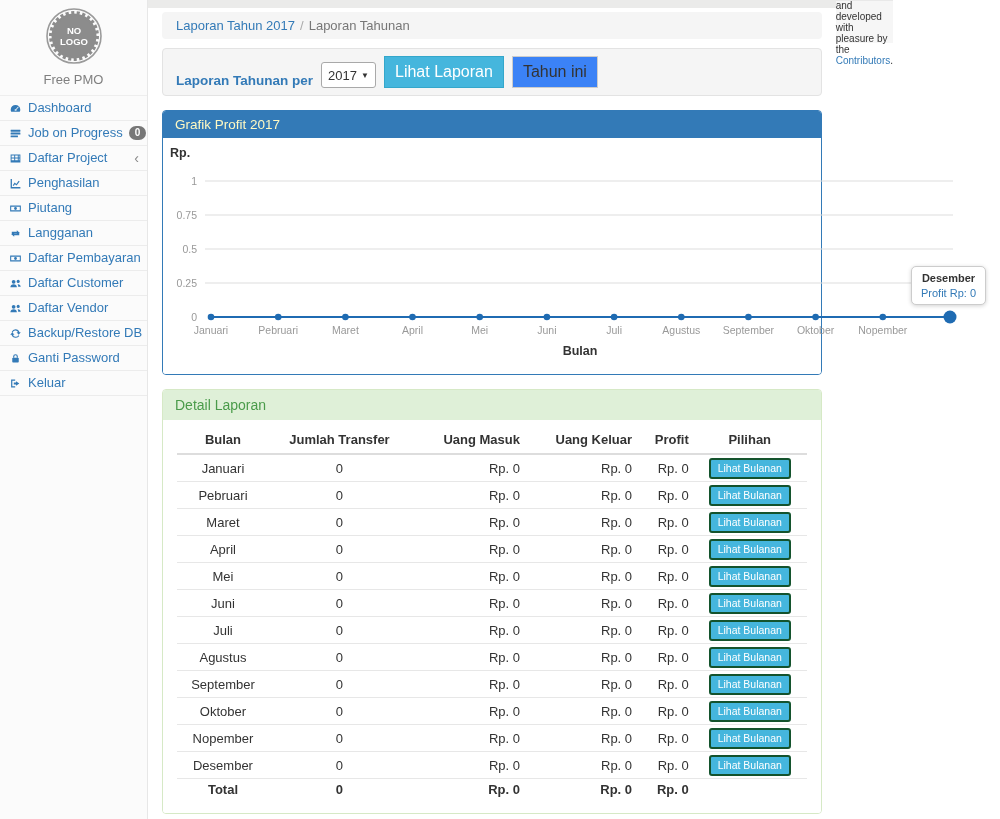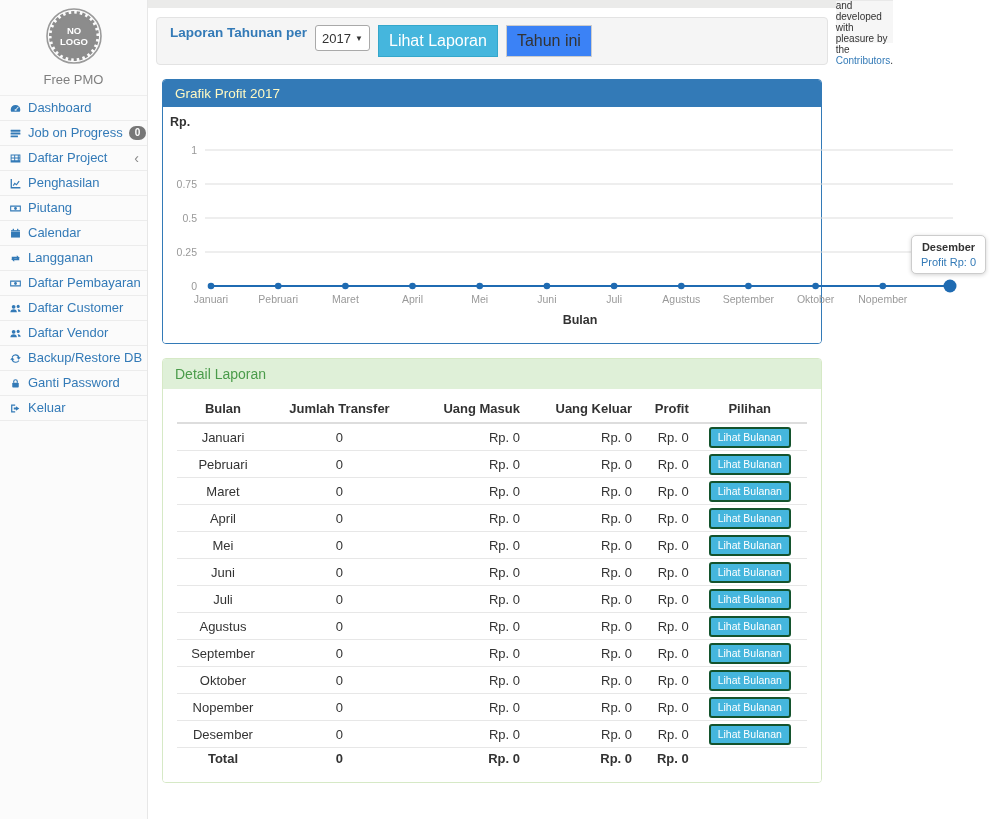--- a/index.html
+++ b/index.html
@@ -26,22 +26,22 @@
   .chev { margin-left:auto; color:#888; font-size:14px; line-height:12px; }
 
   
   .content { flex:1 1 auto; min-width:0; background:#fff; }
   .topstrip { height:8px; background:#ebebea; }
   .crumb-bar { margin:4px 14px 0; background:#f5f5f5; border-radius:4px;
                padding:6px 14px; font-size:13px; color:#777; }
   .crumb-link { color:var(--primary,#337ab7); text-decoration:none; cursor:pointer; }
   .crumb-sep { margin:0 5px; color:#aaa; }
 
-  .filter-bar { margin:9px 8px 0; background:#f5f5f5; border:1px solid #e3e3e3;
-                border-radius:4px; padding:7px 13px; display:flex; align-items:flex-start; }
+  .filter-bar { margin:9px 14px 0; background:#f5f5f5; border:1px solid #e3e3e3;
+                border-radius:4px; padding:7px 13px; display:flex; align-items:flex-end; }
   .filter-label { color:var(--primary,#337ab7); font-weight:bold; font-size:13.5px; margin-right:8px; }
   .select { width:55px; height:26px; background:#fff; border:1px solid #a9a9a9; border-radius:3px;
             display:flex; align-items:center; justify-content:space-between;
             padding:0 6px; font-size:13px; cursor:pointer; color:#333; }
   .select .caret { font-size:8px; color:#333; }
   .btn { font-size:16px; border-radius:0; padding:8px 10px; border:1px solid transparent;
          cursor:pointer; font-family:inherit; line-height:14px; }
   .btn-info { background:var(--info,#45b6dd); border-color:#34a7cb; color:#fff; margin-left:8px; }
   .btn-default { background:#3b82f6; border-color:#ccc; color:#333; margin-left:8px; }
 
@@ -133,29 +133,20 @@
           </a>
           <a class="side-item">
             <svg class="icn" viewBox="0 0 16 16" fill="currentColor">
               <path fill-rule="evenodd" d="M1.4 4.4h13.2v7.2H1.4zm1.3 1.3v4.6h10.6V5.7z"></path>
               <circle cx="8" cy="8" r="1.7"></circle>
             </svg>
             <span class="side-label">Piutang</span>
           </a>
           <a class="side-item">
             <svg class="icn" viewBox="0 0 16 16" fill="currentColor">
-              <path d="M2.5 5.6h11V13h-11z"></path>
-              <path d="M2.5 3.9h11v1.4h-11z"></path>
-              <rect x="4.5" y="2" width="1.6" height="2.6" rx="0.4"></rect>
-              <rect x="9.9" y="2" width="1.6" height="2.6" rx="0.4"></rect>
-            </svg>
-            <span class="side-label">Calendar</span>
-          </a>
-          <a class="side-item">
-            <svg class="icn" viewBox="0 0 16 16" fill="currentColor">
               <path d="M3.4 9.6V5.9h6.2V4.1L13 7l-3.4 2.8V8H5v1.6z"></path>
               <path d="M12.6 6.4v3.7H6.4v1.8L3 9l3.4-2.8V8h4.6V6.4z"></path>
             </svg>
             <span class="side-label">Langganan</span>
           </a>
           <a class="side-item">
             <svg class="icn" viewBox="0 0 16 16" fill="currentColor">
               <path fill-rule="evenodd" d="M1.4 4.4h13.2v7.2H1.4zm1.3 1.3v4.6h10.6V5.7z"></path>
               <circle cx="8" cy="8" r="1.7"></circle>
             </svg>
@@ -199,20 +190,23 @@
               <path d="M8.6 5.1V6.9H5.9v2.2h2.7v1.8L12.7 8z"></path>
             </svg>
             <span class="side-label">Keluar</span>
           </a>
         </div>
     </div>
 
     <div class="content">
       <div class="topstrip"></div>
 
+      <div class="crumb-bar">
+        <a class="crumb-link">Laporan Tahun 2017</a><span class="crumb-sep">/</span><span>Laporan Tahunan</span>
+      </div>
 
       <div class="filter-bar">
         <span class="filter-label">Laporan Tahunan per</span>
         <div class="select" role="listbox">
           <span>2017</span>
           <span class="caret">▼</span>
         </div>
         <button class="btn btn-info">Lihat Laporan</button>
         <button class="btn btn-default">Tahun ini</button>
       </div>

